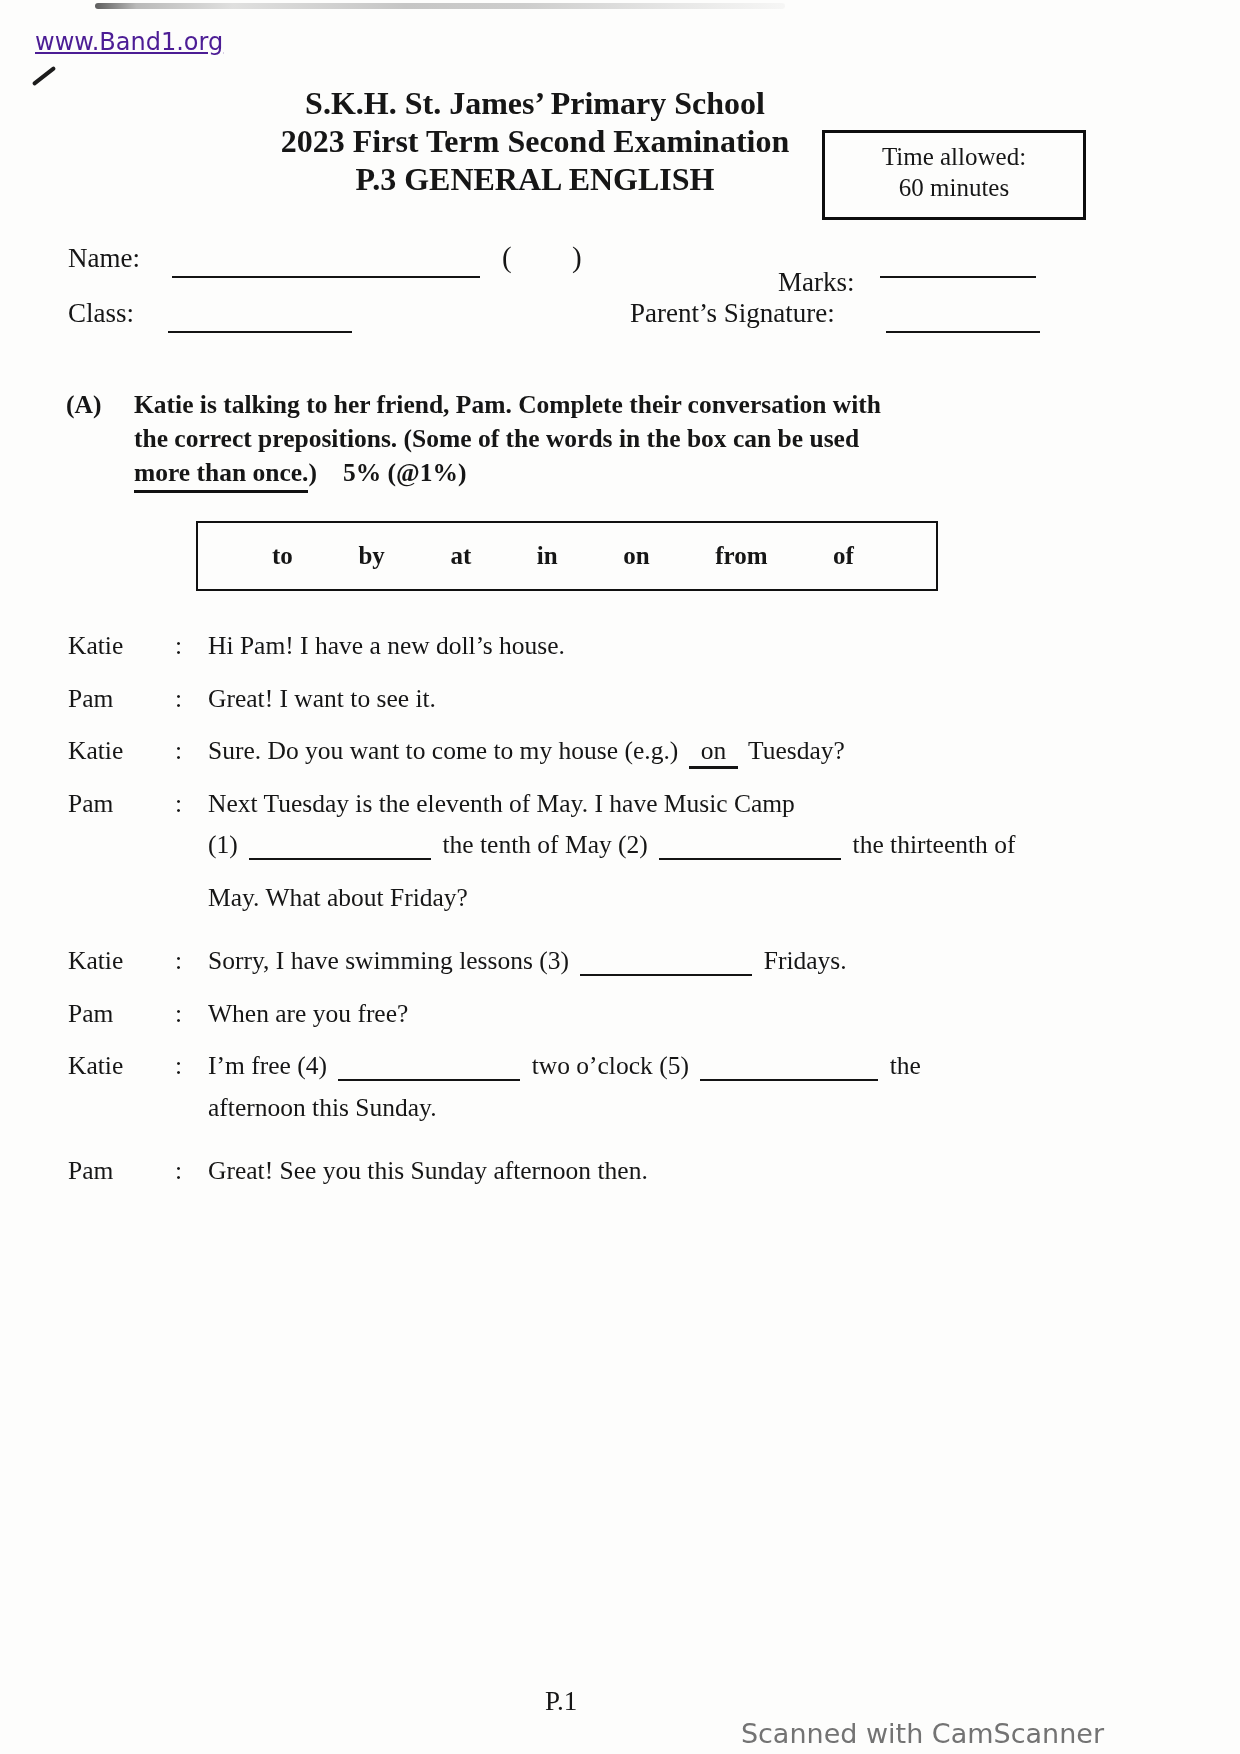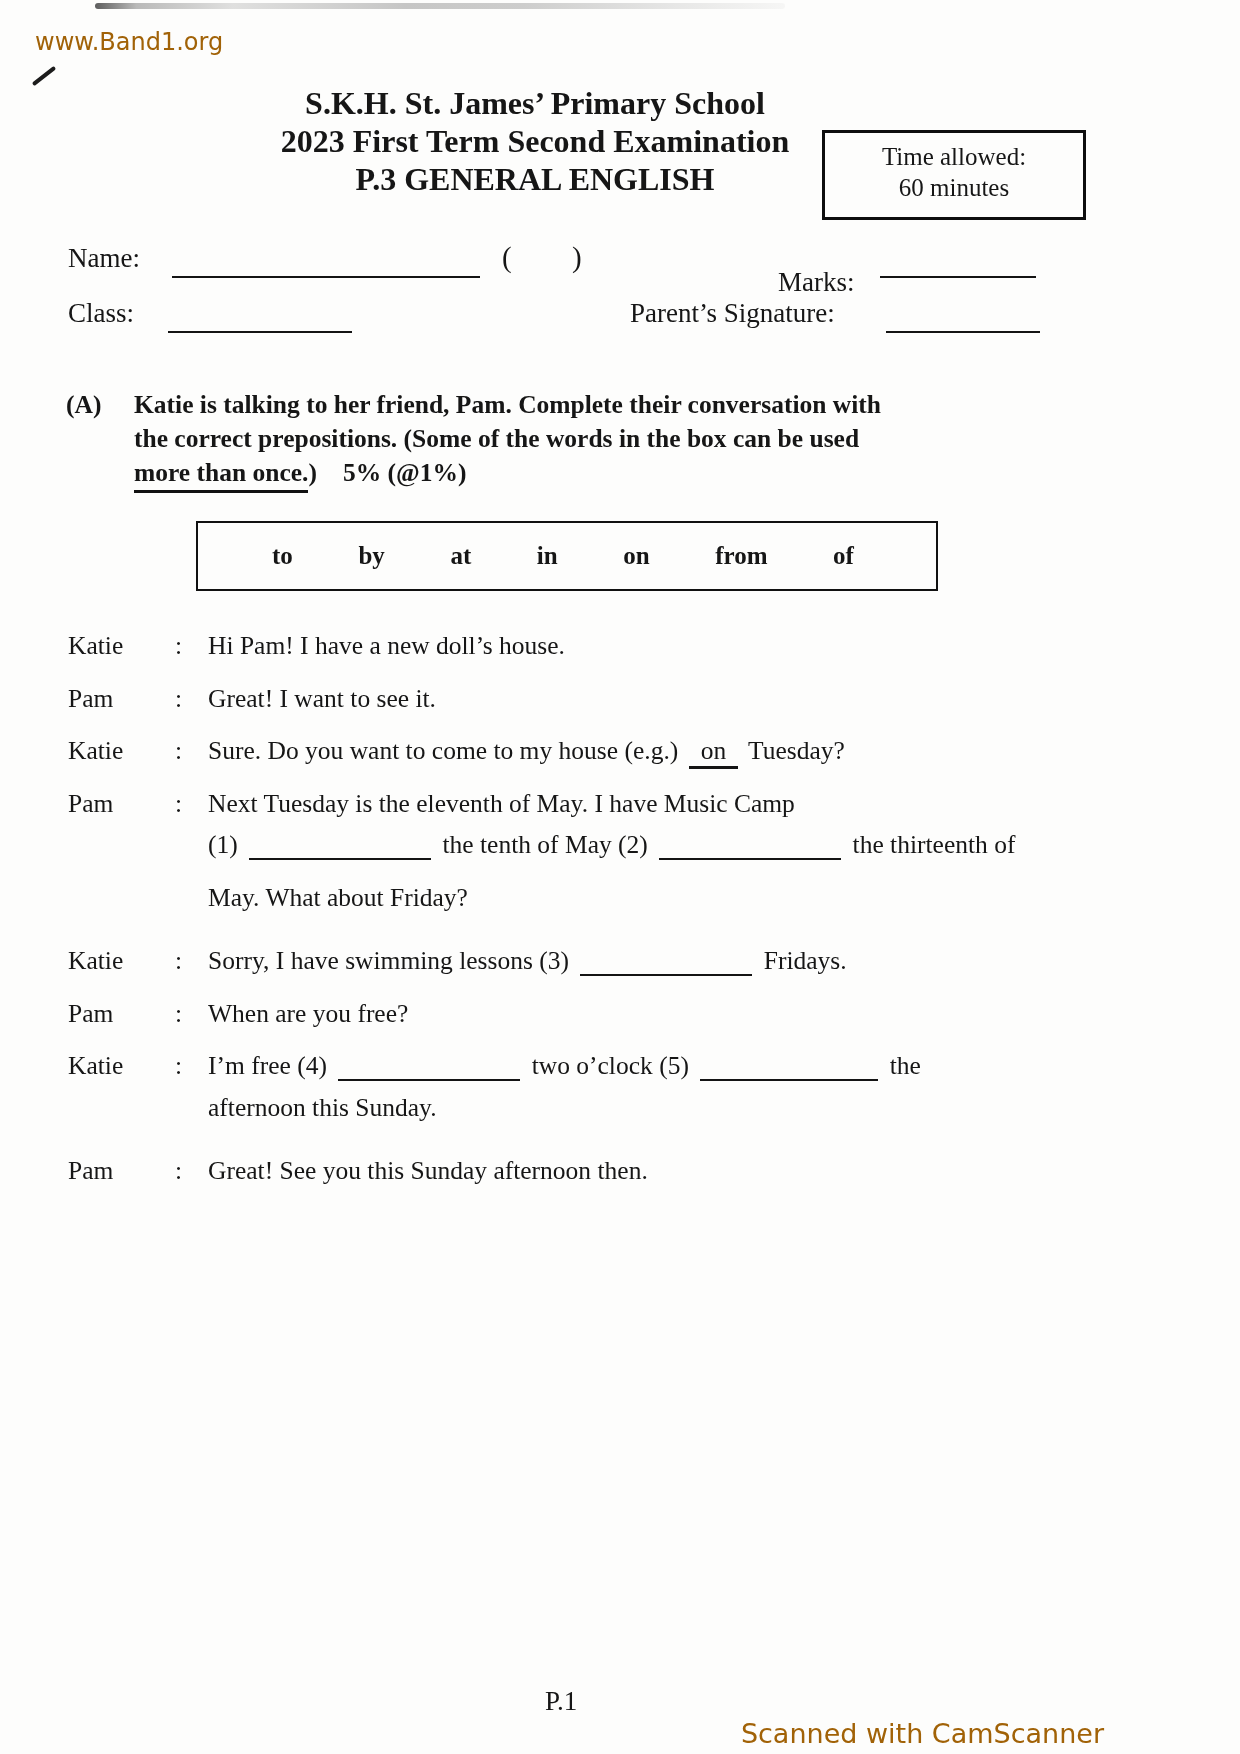--- a/index.html
+++ b/index.html
@@ -13,21 +13,21 @@
   .artifact-top {
     position:absolute; left:95px; top:3px; width:690px; height:6px;
     background:linear-gradient(90deg,
       rgba(40,40,40,.75) 0%, rgba(60,60,60,.35) 6%, rgba(90,90,90,.18) 20%,
       rgba(70,70,70,.30) 45%, rgba(80,80,80,.28) 62%, rgba(110,110,110,.15) 85%,
       rgba(120,120,120,.05) 100%);
     border-radius:3px;
   }
   .watermark {
     position:absolute; left:35px; top:28px;
-    font-family:"DejaVu Sans", sans-serif; font-size:24px; color:#a16207;
+    font-family:"DejaVu Sans", sans-serif; font-size:24px; color:#4c1d95;text-decoration:underline;
   }
   .slash-mark {
     position:absolute; left:30px; top:74px; width:28px; height:4px;
     background:#1c1c1c; transform:rotate(-38deg); border-radius:2px;
   }
   .title-block {
     position:absolute; left:145px; top:84px; width:780px;
     text-align:center; font-weight:bold; font-size:32px; line-height:38px;
   }
   .time-box {
@@ -59,21 +59,21 @@
   .dlg-colon { width:33px; flex:none; }
   .dlg-content { flex:1; white-space:nowrap; }
   .blank { display:inline-block; height:1em; border-bottom:2.5px solid #141414;
     margin:0 5px; vertical-align:bottom; }
   .ex-fill { display:inline-block; border-bottom:3px solid #141414;
     padding:0 12px; margin:0 4px; }
 
   .footer-page { position:absolute; left:545px; top:1686px; font-size:27px; }
   .scanner-credit {
     position:absolute; right:136px; top:1718px;
-    font-family:"DejaVu Sans", sans-serif; font-size:27px; color:#a16207;
+    font-family:"DejaVu Sans", sans-serif; font-size:27px; color:#737373;
   }
 </style>
 </head>
 <body>
 
 <div class="page">
 
   <div class="artifact-top"></div>
 
   <div class="watermark">www.Band1.org</div>

